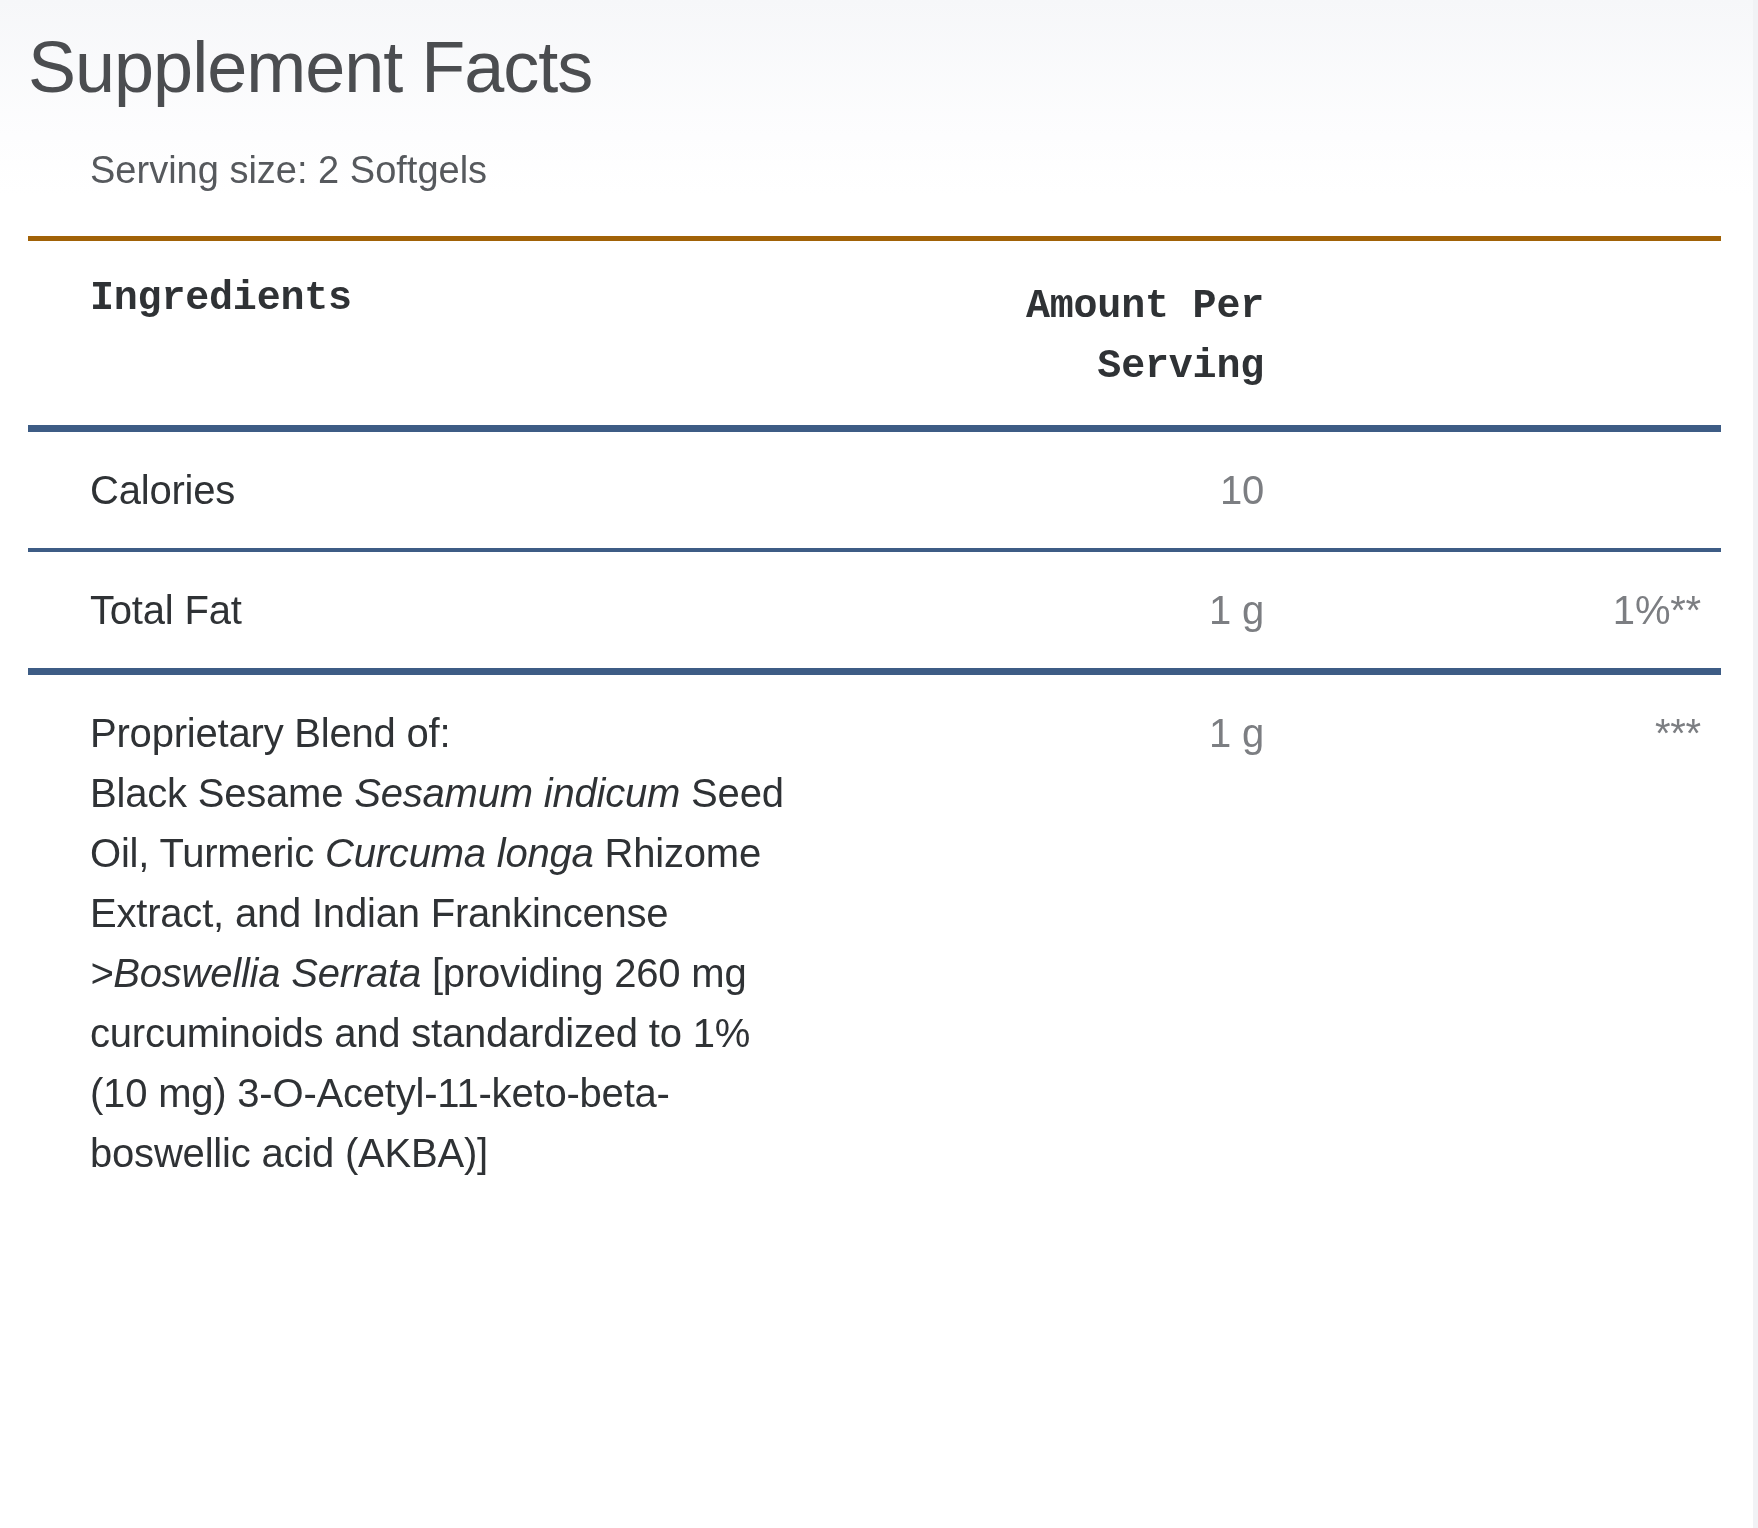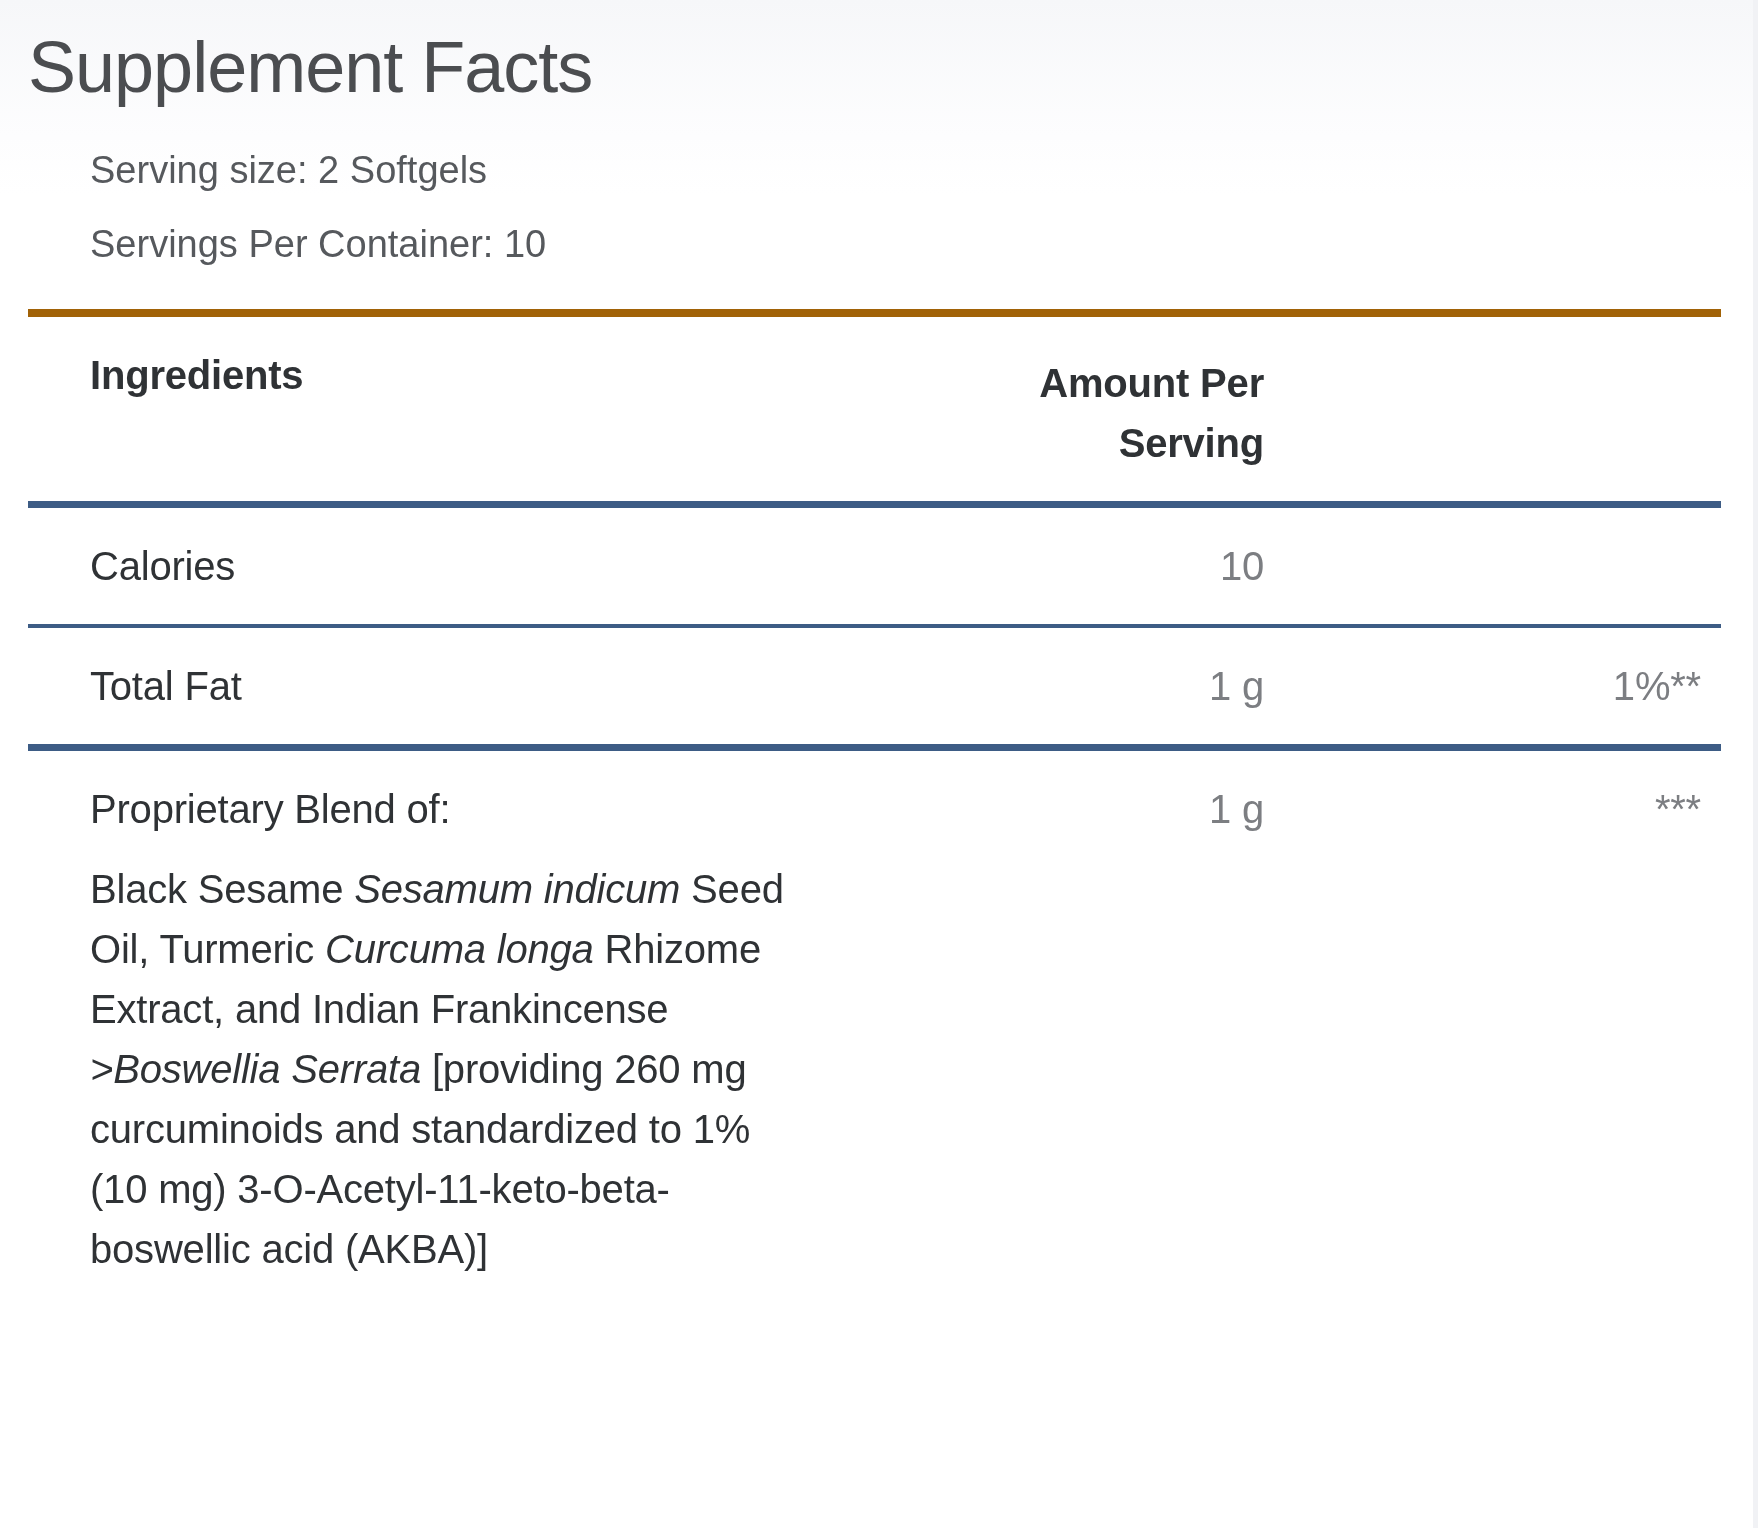--- a/index.html
+++ b/index.html
@@ -55,23 +55,24 @@
   }
   .facts th, .facts td {
     vertical-align: top;
     font-size: 40px;
     line-height: 60px;
     letter-spacing: -0.2px;
   }
   .facts thead th {
     font-weight: 700;
     color: #2f3235;
-    border-top: 8px solid #a16207;
+    border-top: 5px solid #a16207;
     border-bottom: 7px solid #3d5c85;
     padding: 28px 0;
+    font-family: Liberation Mono, monospace;
   }
   .facts tbody td {
     padding: 28px 0;
     border-bottom: 4px solid #3d5c85;
   }
   .cell-label {
     text-align: left;
     color: #2f3235;
   }
   .facts th.cell-label, .facts td.cell-label {
@@ -92,31 +93,30 @@
   .amount-header-inner {
     display: inline-block;
     max-width: 260px;
     text-align: right;
     margin-top: 8px;
   }
   tr.row-total-fat td { border-bottom-width: 7px; }
   tr.row-blend td { border-bottom: none; }
 
   .blend-title { display: block; }
-  .blend-desc { display: block; max-width: 712px; margin-top: 20px; }
+  .blend-desc { display: block; max-width: 712px; }
   .blend-desc em { font-style: italic; }
 </style>
 </head>
 <body>
 
 <h1 class="page-title">Supplement Facts</h1>
 
 <div class="serving-info">
   <p>Serving size: 2 Softgels</p>
-  <p>Servings Per Container: 10</p>
 </div>
 
 <table class="facts">
   <colgroup>
     <col style="width:813px">
     <col style="width:423px">
     <col style="width:457px">
   </colgroup>
   <thead>
     <tr>

